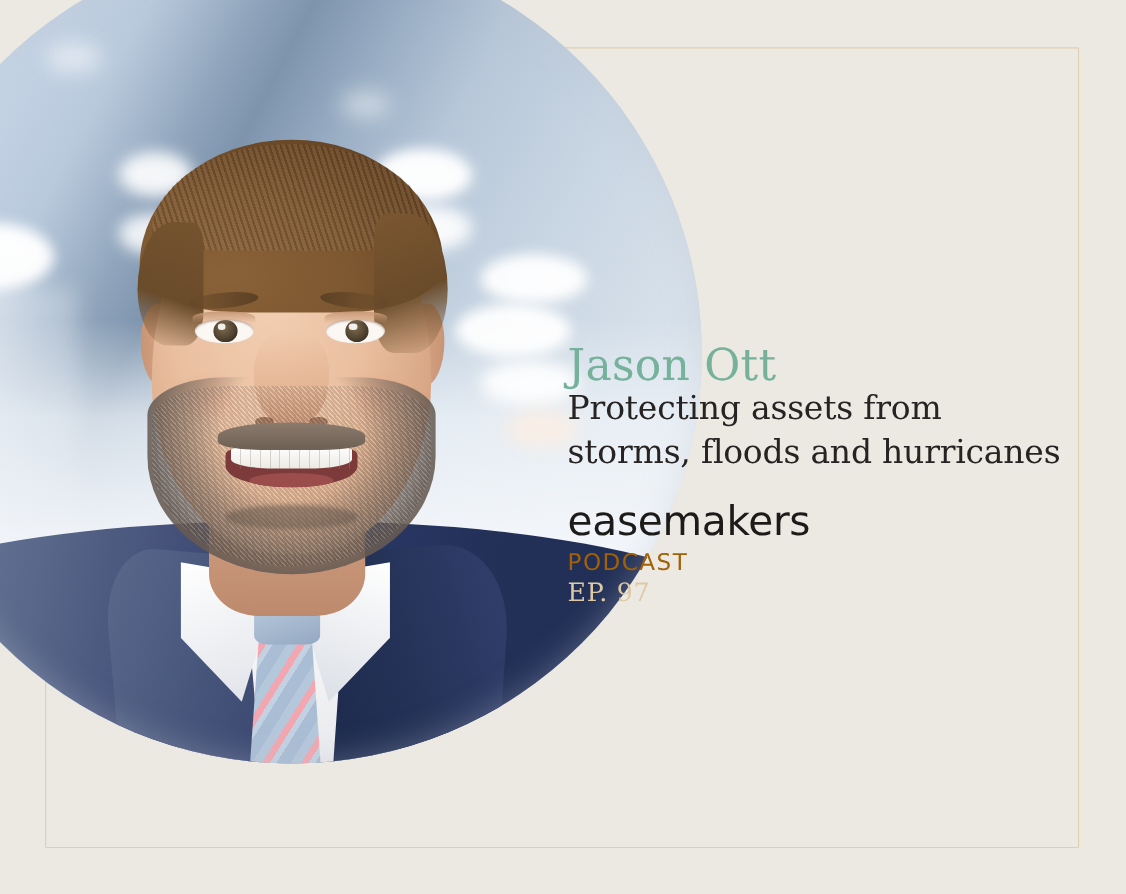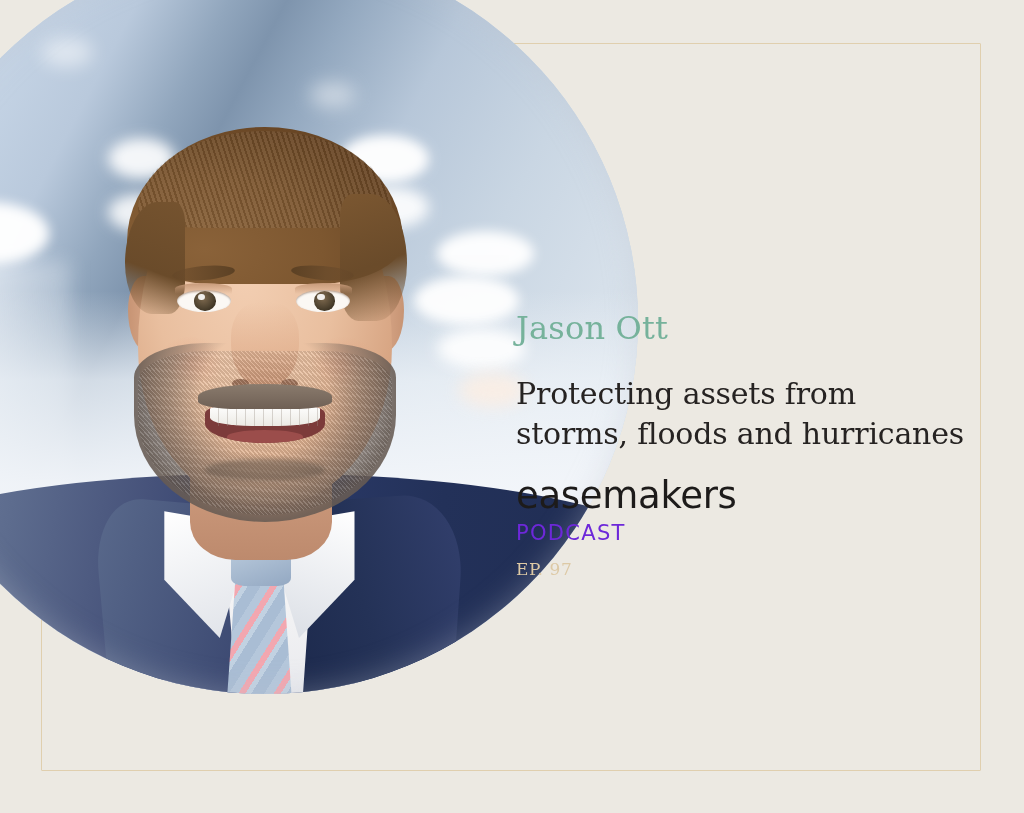--- a/index.html
+++ b/index.html
@@ -368,29 +368,28 @@
   .text-block {
     position: absolute;
     left: 516px;
     top: 312px;
     width: 470px;
     z-index: 3;
   }
 
   .guest-name {
     font-family: "DejaVu Serif", "Liberation Serif", serif;
-    font-size: 32px;
+    font-size: 40px;
     font-weight: 400;
     letter-spacing: 0.2px;
     line-height: 1;
     color: #76b29b;
   }
 
   .episode-title {
-    margin-top: 30px;
     font-family: "DejaVu Serif", "Liberation Serif", serif;
     font-size: 30px;
     font-weight: 400;
     line-height: 1.33;
     letter-spacing: -0.2px;
     color: #262322;
     max-width: 455px;
   }
 
   .brand {
@@ -403,27 +402,27 @@
     color: #1d1b1a;
   }
 
   .brand-sub {
     margin-top: 9px;
     font-family: "DejaVu Sans", "Liberation Sans", sans-serif;
     font-size: 21px;
     font-weight: 400;
     letter-spacing: 1.3px;
     line-height: 1;
-    color: #6d28d9;
+    color: #a16207;
   }
 
   .episode-number {
-    margin-top: 17px;
+    margin-top: 6px;
     font-family: "DejaVu Serif", "Liberation Serif", serif;
-    font-size: 17px;
+    font-size: 23px;
     font-weight: 400;
     letter-spacing: 0.6px;
     line-height: 1;
     color: #ddc9a5;
   }
 </style>
 </head>
 <body>
 
 <div class="card">

